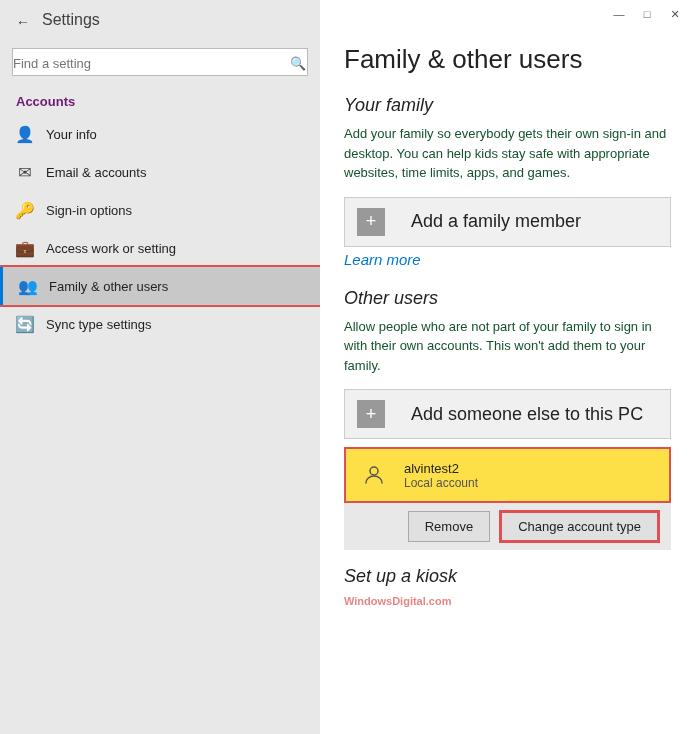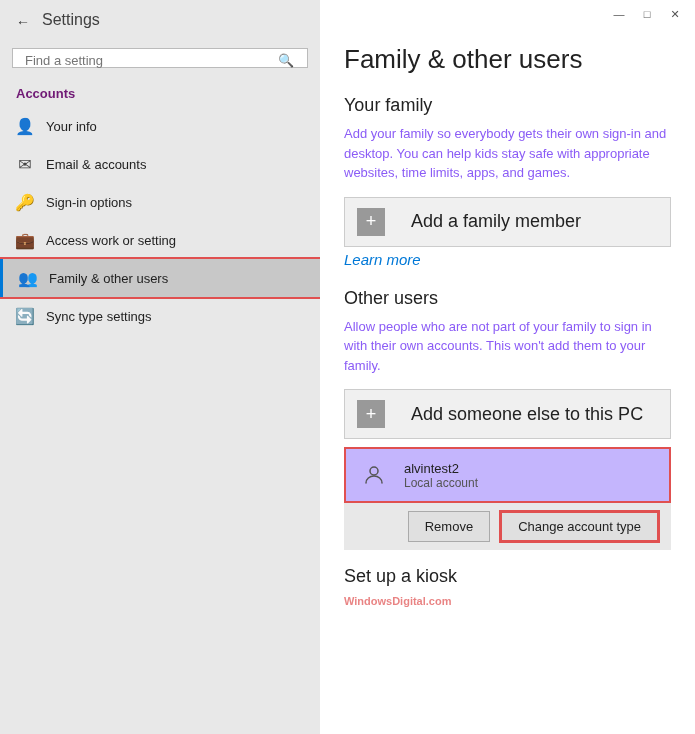--- a/index.html
+++ b/index.html
@@ -40,25 +40,25 @@
 
     .titlebar-title {
       font-size: 16px;
       color: #404040;
       font-weight: 400;
     }
 
     .search-box {
       margin: 8px 12px;
       display: flex;
-      align-items: flex-start;
+      align-items: flex-end;
       background: #fff;
       border: 1px solid #bbb;
-      padding: 4px 12px;
-      height: 20px;
+      padding: 4px 0;
+      height: 28px;
     }
 
     .search-input {
       border: none;
       outline: none;
       background: transparent;
       font-size: 13px;
       flex: 1;
       color: #666;
     }
@@ -145,25 +145,26 @@
       font-weight: 300;
       color: #222;
       margin-bottom: 20px;
     }
 
     .section-title {
       font-size: 18px;
       font-weight: 400;
       color: #222;
       margin-bottom: 8px;
+      font-style: italic;
     }
 
     .section-desc {
       font-size: 13px;
-      color: #8b5cf6;
+      color: #14532d;
       line-height: 1.5;
       margin-bottom: 14px;
     }
 
     .add-button-row {
       display: flex;
       align-items: center;
       padding: 10px 12px;
       border: 1px solid #ccc;
       background: #f0f0f0;
@@ -197,21 +198,21 @@
       cursor: pointer;
       margin-bottom: 20px;
       display: inline-block;
       font-style: italic;
     }
 
     .user-row {
       display: flex;
       align-items: center;
       padding: 10px 12px;
-      background: #c4b5fd;
+      background: #fde047;
       border: 2px solid #e05050;
       margin-bottom: 0;
       gap: 14px;
       cursor: pointer;
     }
 
     .user-icon-box {
       width: 32px;
       height: 32px;
       display: flex;

